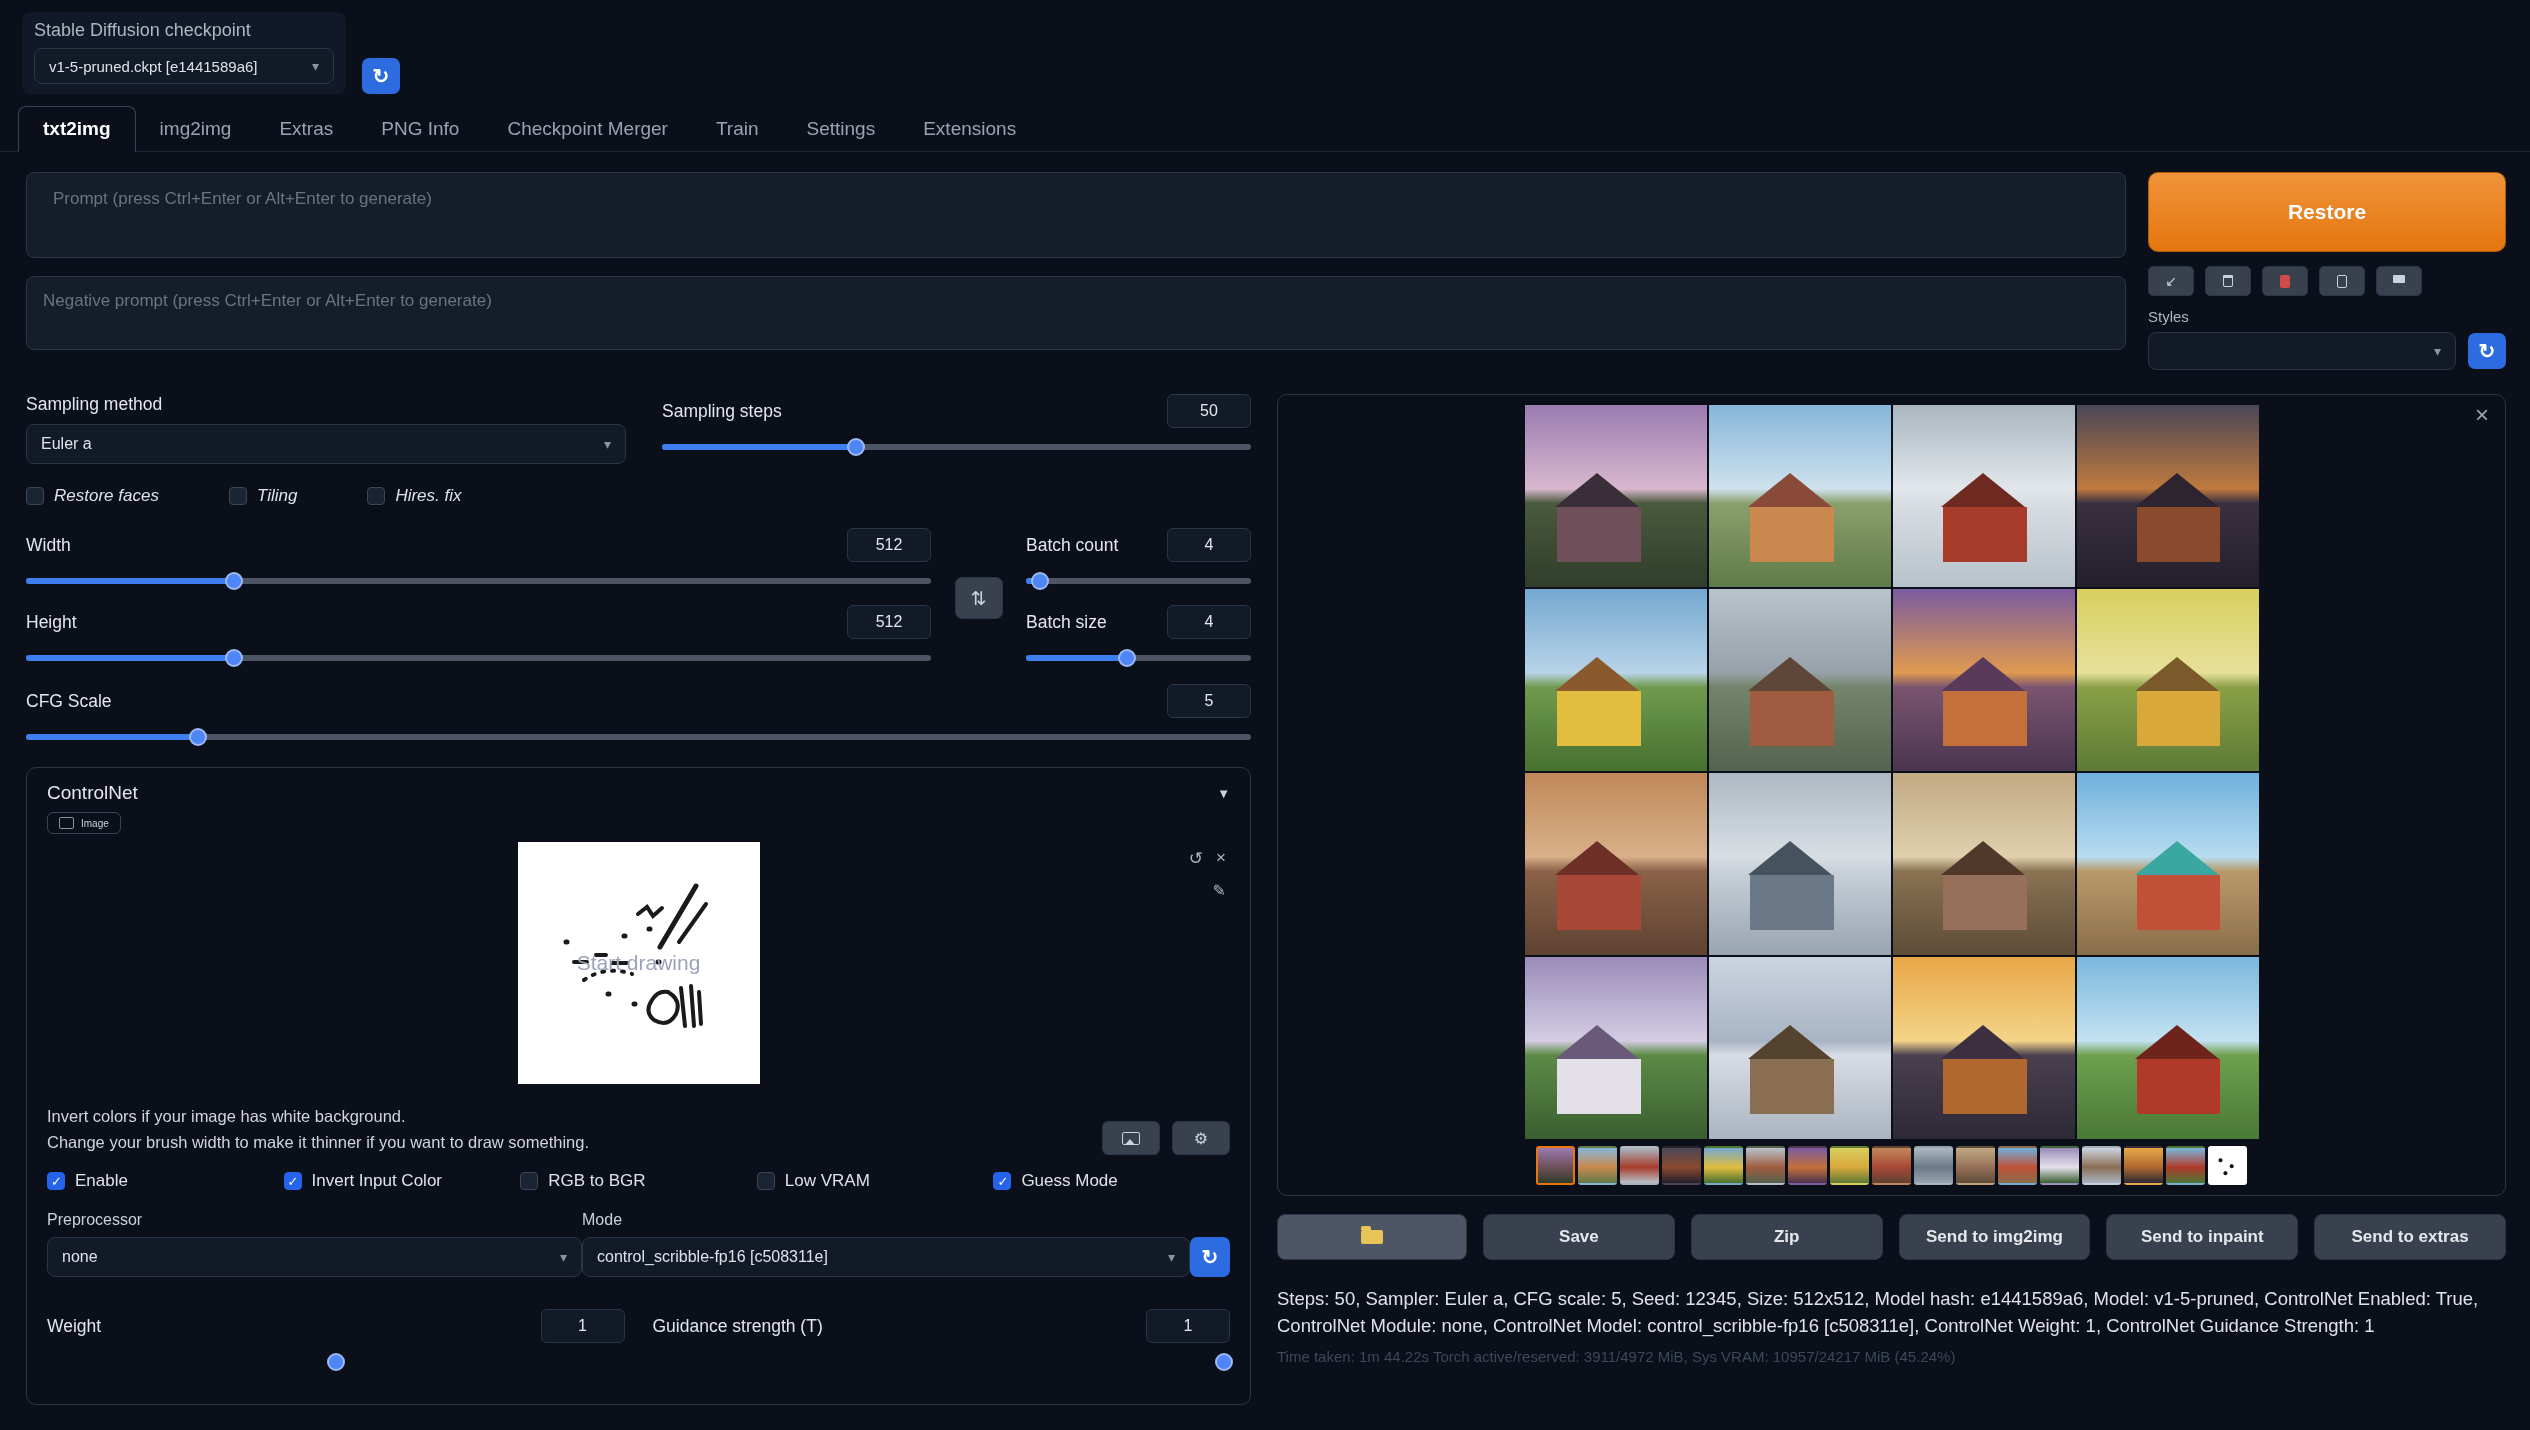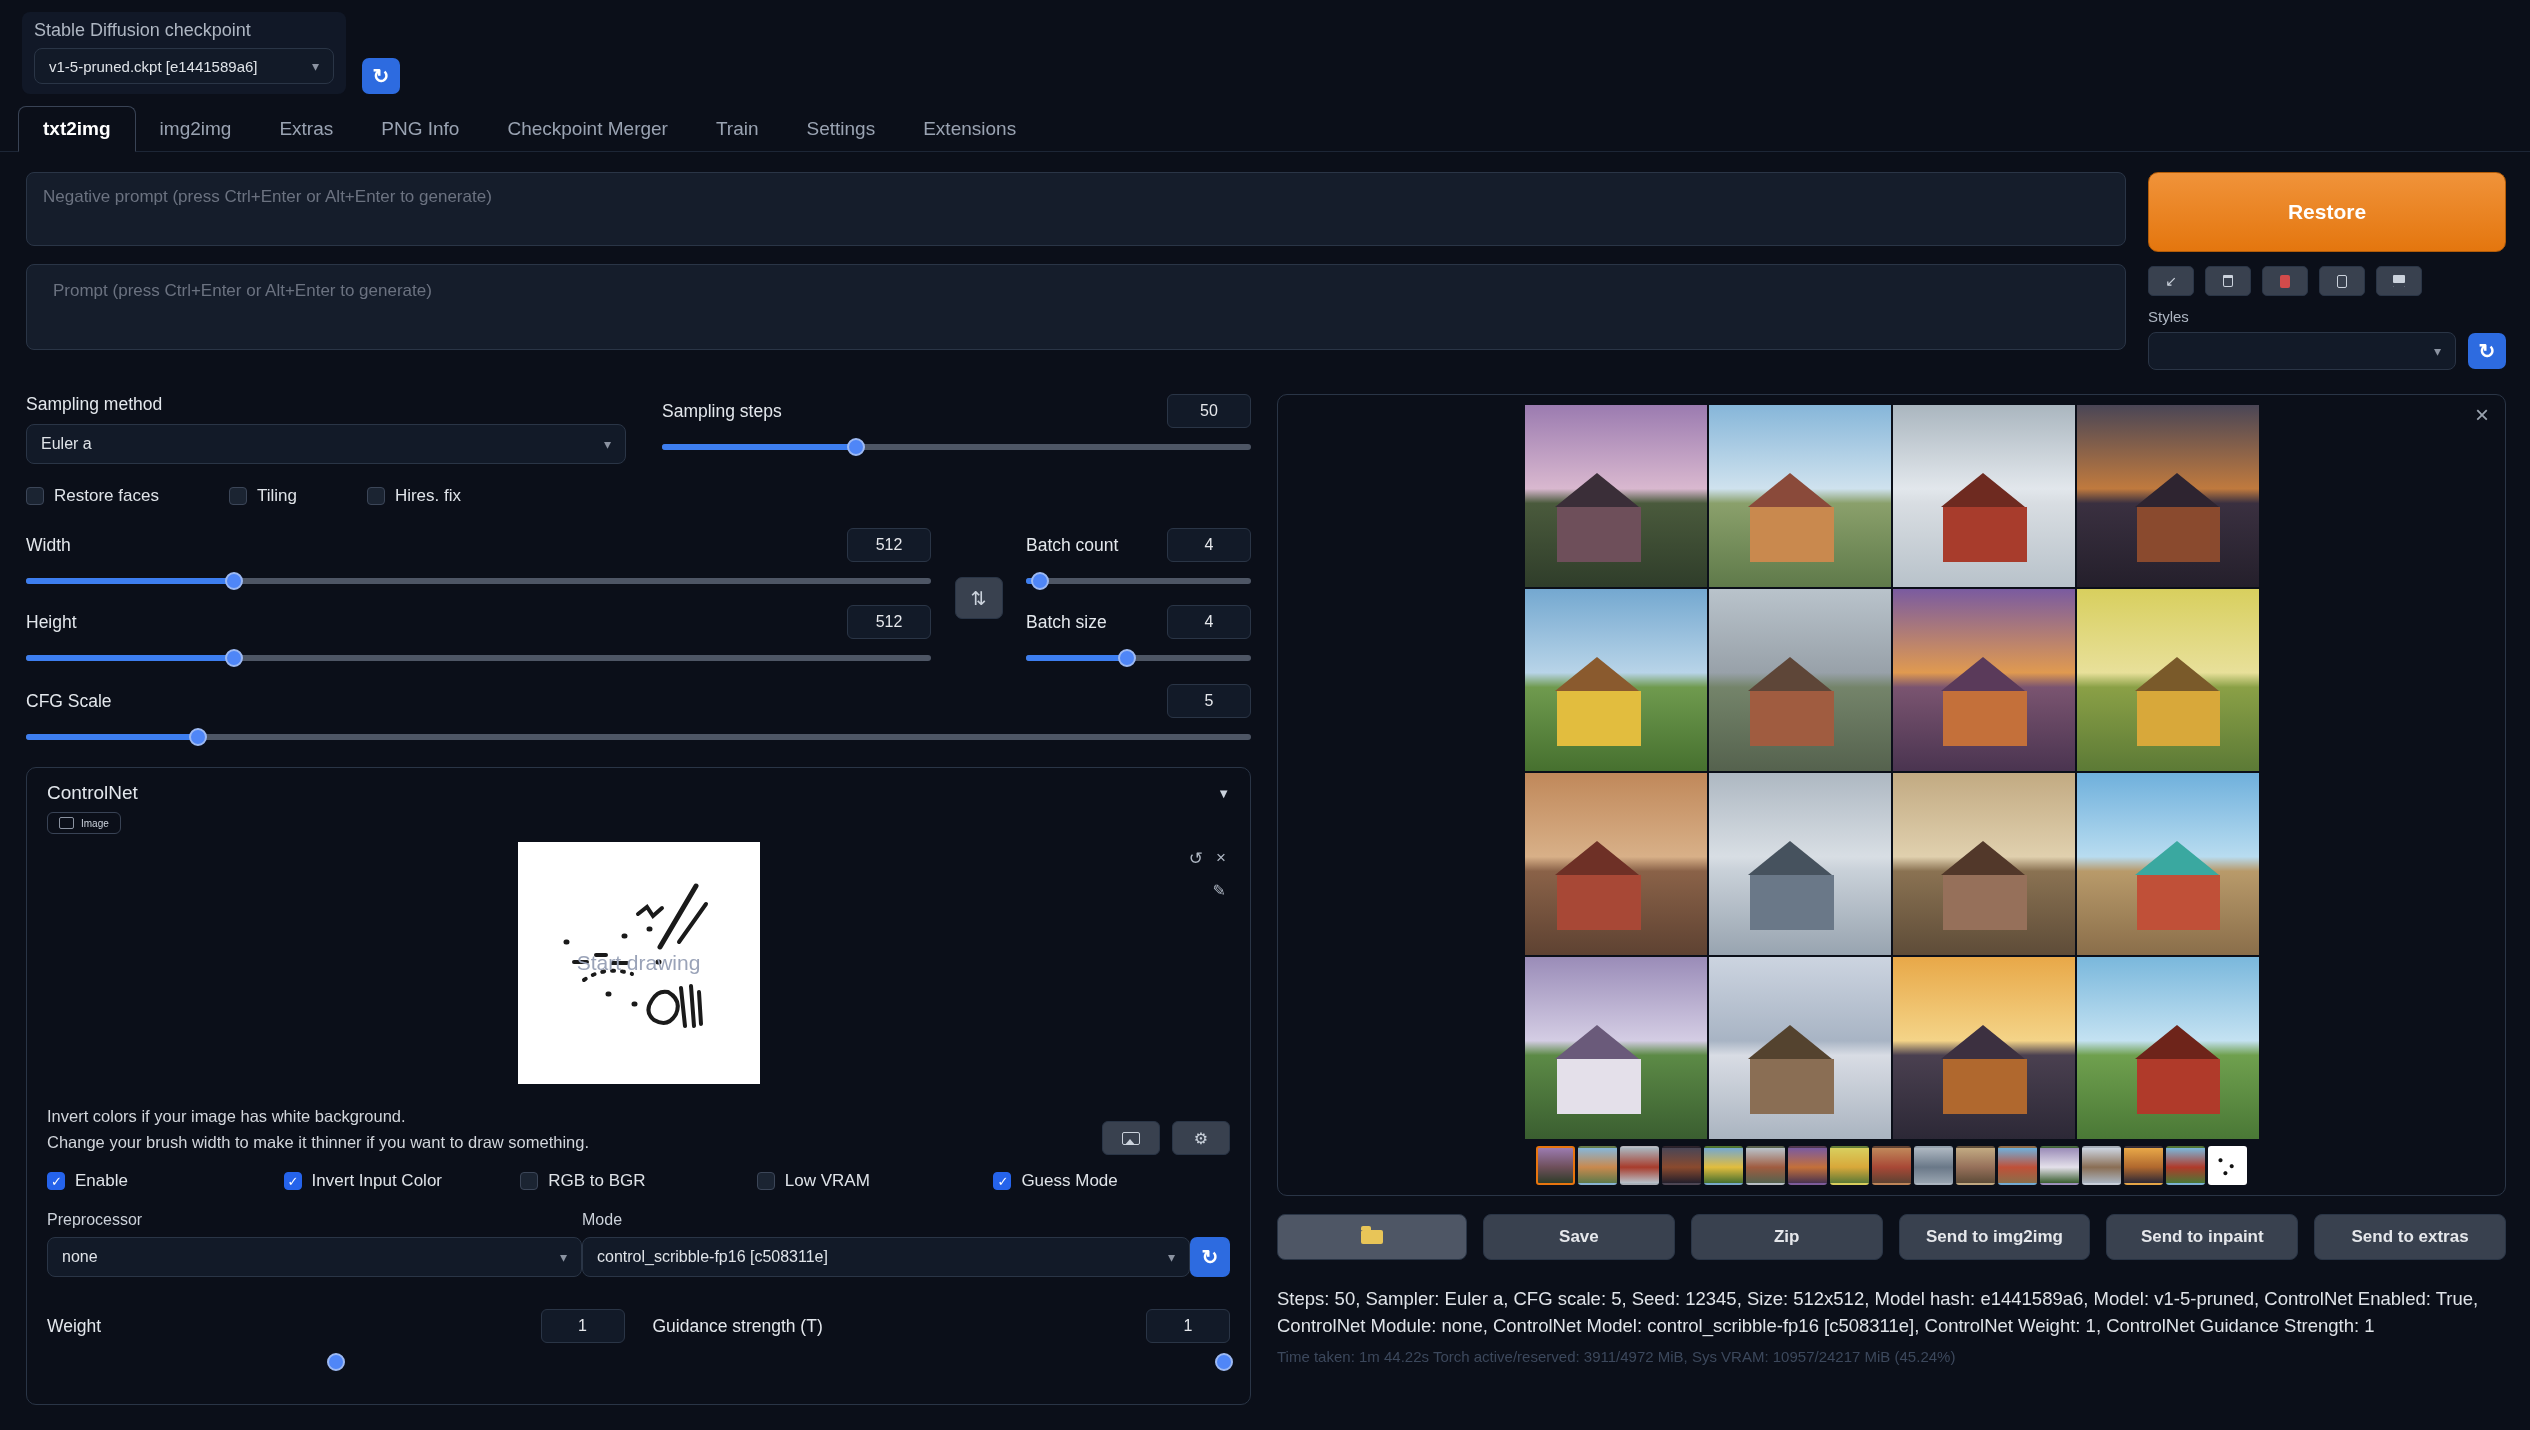--- a/index.html
+++ b/index.html
@@ -66,21 +66,21 @@
   .check .box { width:18px; height:18px; border-radius:4px; border:1px solid #3c4658; background:#1b2432;
                 position:relative; flex:0 0 auto; }
   .check.on .box { background:#2563eb; border-color:#2563eb; }
   .check.on .box::after { content:"\2713"; color:#fff; font-size:13px; position:absolute; left:3px; top:1px; }
 
   .rowA { display:flex; gap:36px; margin-bottom:22px; }
   .method-col { width:600px; }
   .method-col .lbl { display:block; margin-bottom:9px; }
   .steps-col { flex:1; }
 
-  .rowB { display:flex; gap:70px; margin-bottom:22px; }
+  .rowB { display:flex; gap:70px; margin-bottom:22px;font-style:italic; }
 
   .rowC { display:flex; margin-bottom:16px; }
   .dim-col { width:905px; display:flex; flex-direction:column; gap:14px; }
   .swap-col { width:95px; display:flex; align-items:center; justify-content:center; }
   .swap-btn { width:48px; height:42px; background:#39414f; border:1px solid #2a3546; border-radius:7px;
               font-size:19px; color:#cbd2dc; }
   .batch-col { flex:1; display:flex; flex-direction:column; gap:14px; }
 
   .rowD { margin-bottom:18px; }
   .seed-lbl { display:block; margin-bottom:8px; }
@@ -174,25 +174,25 @@
       <div class="tab">Extras</div>
       <div class="tab">PNG Info</div>
       <div class="tab">Checkpoint Merger</div>
       <div class="tab">Train</div>
       <div class="tab">Settings</div>
       <div class="tab">Extensions</div>
     </nav>
 
   <div class="toprow">
     <div class="prompts">
+      <div class="textarea main">
+        <span class="ph">Prompt (press Ctrl+Enter or Alt+Enter to generate)</span>
+      </div>
       <div class="textarea neg">
         <span class="ph">Negative prompt (press Ctrl+Enter or Alt+Enter to generate)</span>
-      </div>
-      <div class="textarea main">
-        <span class="ph">Prompt (press Ctrl+Enter or Alt+Enter to generate)</span>
       </div>
     </div>
     <div class="gen-col">
       <button class="generate">Restore</button>
       <div class="util-row">
         <div class="util-btn">
           <span>↙</span>
         </div>
         <div class="util-btn">
           <span style="display:inline-block;width:10px;height:12px;border:1.5px solid #cbd2dc;border-top:3px solid #cbd2dc;border-radius:1px 1px 2px 2px;"></span>

